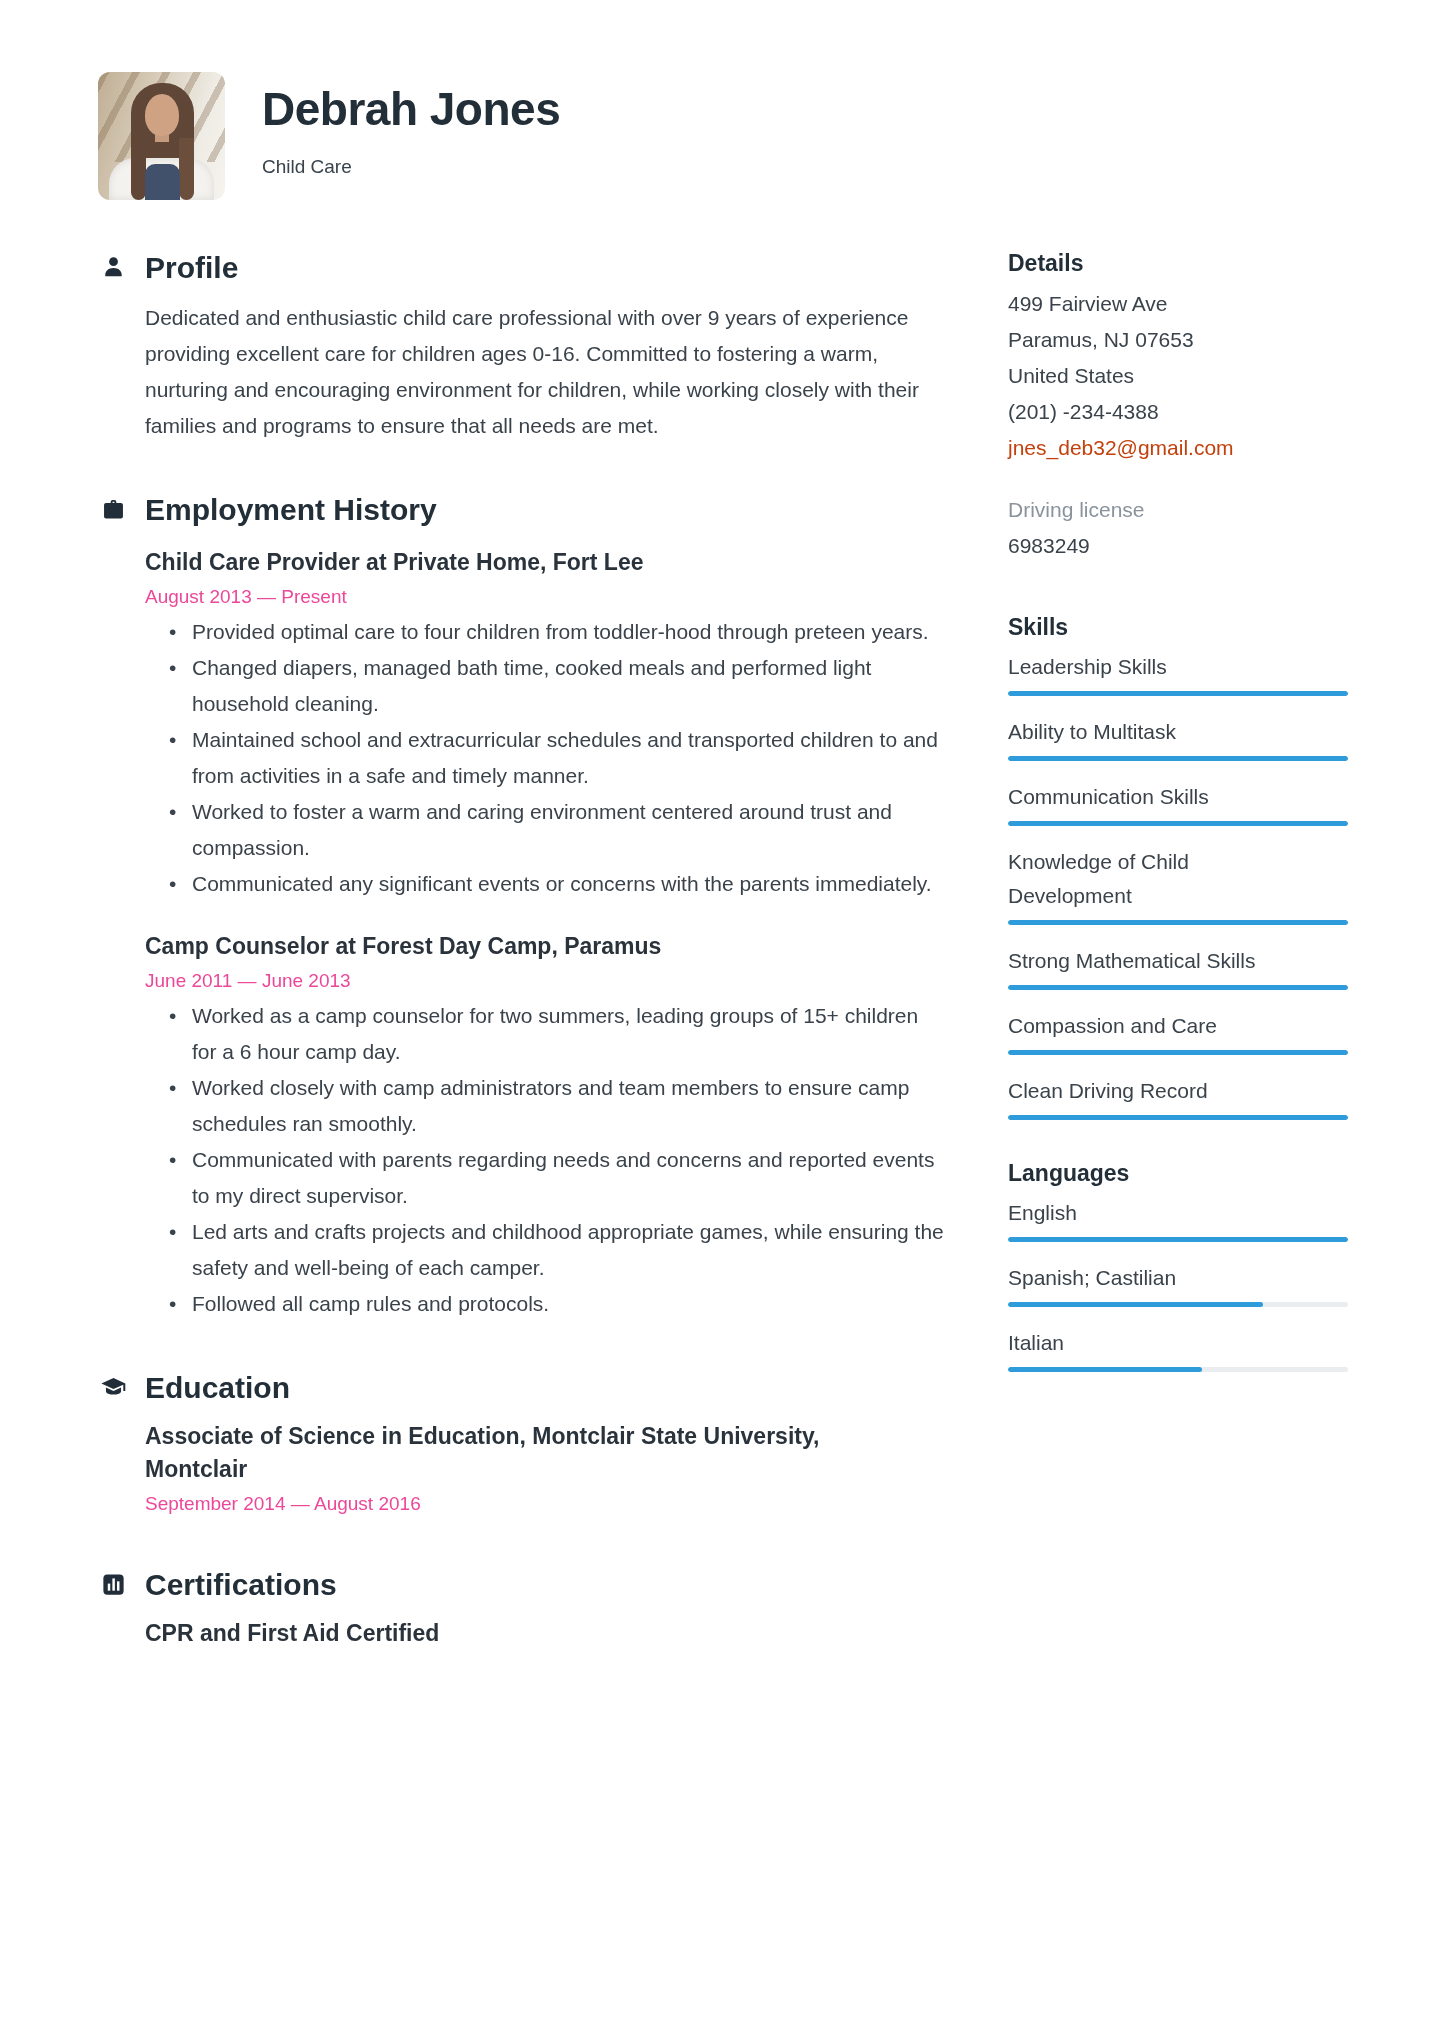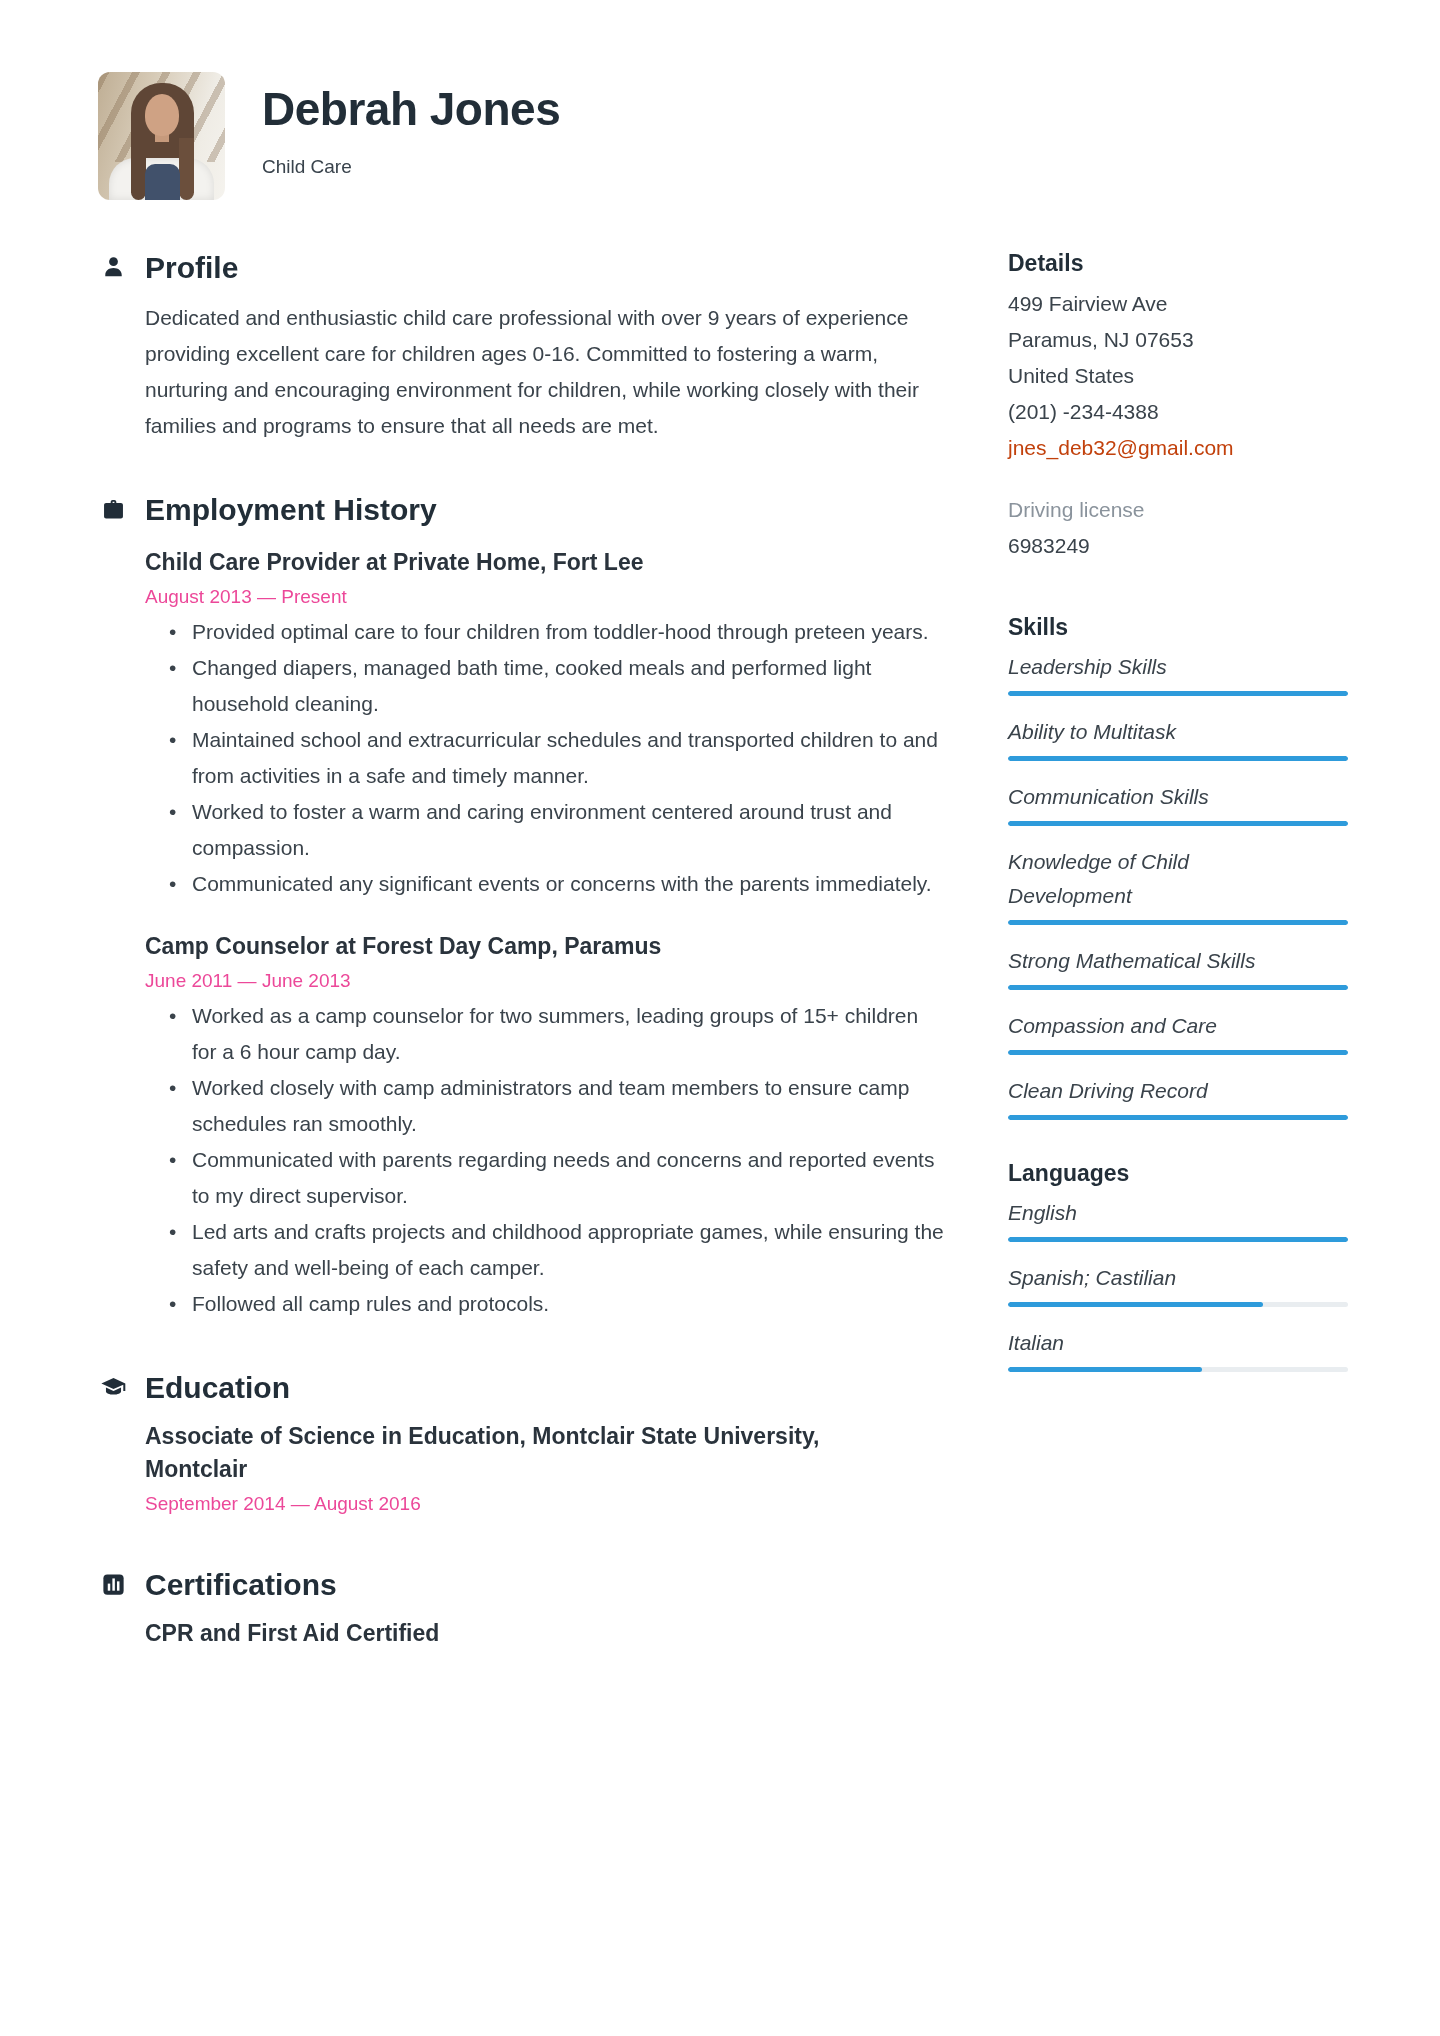--- a/index.html
+++ b/index.html
@@ -45,21 +45,21 @@
 
   
   .side-title { font-size:23px; font-weight:700; color:#222e38; margin-bottom:9px; }
   .side-line { font-size:21px; line-height:36px; color:#3a434b; }
   .side-link { font-size:21px; line-height:36px; color:#c2410c; text-decoration:none; cursor:pointer; }
   .muted-label { font-size:21px; line-height:36px; color:#8a939c; }
   .block-gap { margin-top:26px; }
   .skills-block { margin-top:50px; }
   .langs-block { margin-top:40px; }
   .meter { margin-bottom:19px; }
-  .meter-label { font-size:21px; line-height:34px; color:#3a434b; max-width:310px;font-style:italic; }
+  .meter-label { font-size:21px; line-height:34px; color:#3a434b; max-width:310px; }
   .bar-track { margin-top:7px; width:340px; height:5px; background:#e9edf0; border-radius:3px; overflow:hidden; }
   .bar-fill { height:100%; background:#2e9bdb; border-radius:3px; }
 </style>
 </head>
 <body>
 
 <div class="page">
 
   <div class="photo">
     <div class="beams"></div>

